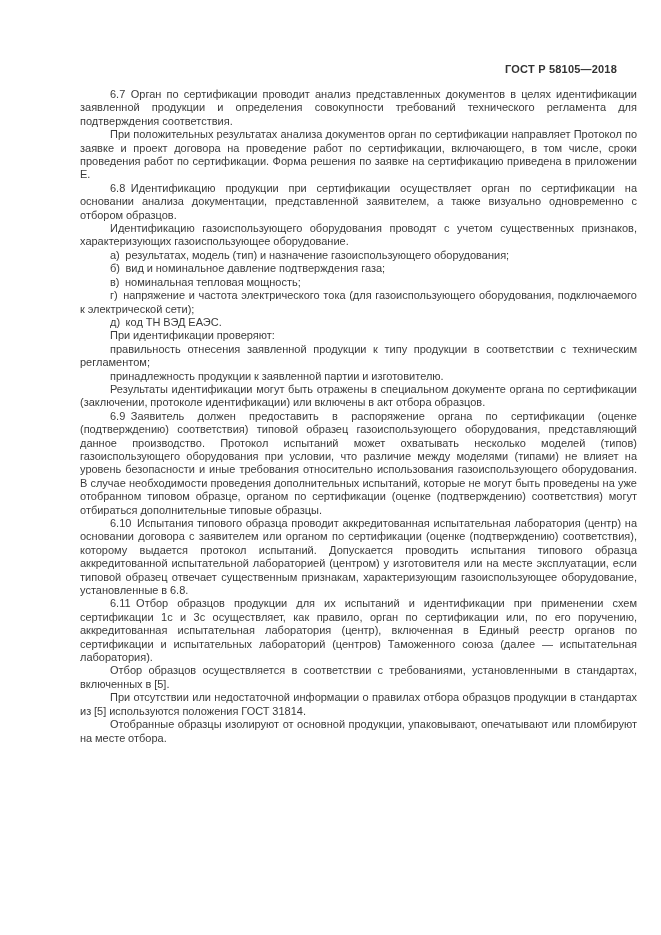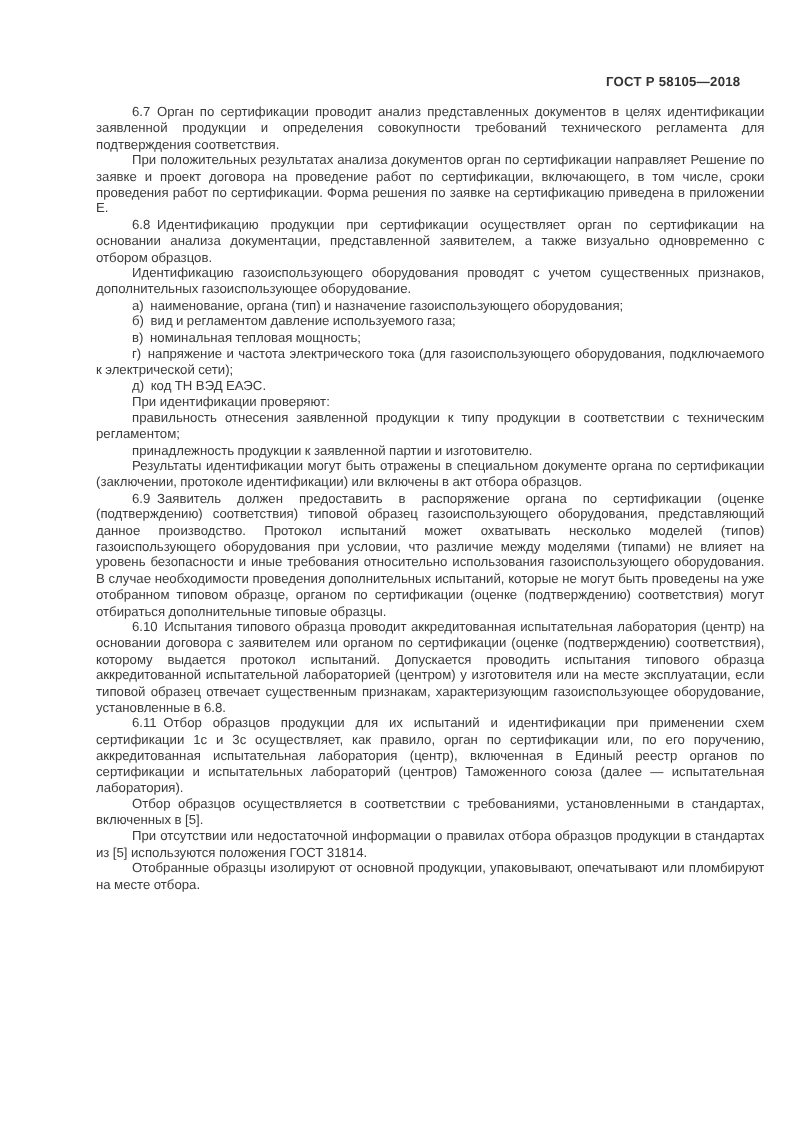--- a/index.html
+++ b/index.html
@@ -55,25 +55,25 @@
 </style>
 </head>
 <body>
 
 <div class="page">
 
   <div class="header-code">ГОСТ Р 58105—2018</div>
 
   <div class="body-text">
     <p>6.7 Орган по сертификации проводит анализ представленных документов в целях идентификации заявленной продукции и определения совокупности требований технического регламента для подтверждения соответствия.</p>
-    <p>При положительных результатах анализа документов орган по сертификации направляет Решение по заявке и проект договора на проведение работ по сертификации, включающего, в том числе, сроки проведения работ по сертификации. Форма решения по заявке на сертификацию приведена в приложении Е.</p>
+    <p>При положительных результатах анализа документов орган по сертификации направляет Протокол по заявке и проект договора на проведение работ по сертификации, включающего, в том числе, сроки проведения работ по сертификации. Форма решения по заявке на сертификацию приведена в приложении Е.</p>
     <p>6.8 Идентификацию продукции при сертификации осуществляет орган по сертификации на основании анализа документации, представленной заявителем, а также визуально одновременно с отбором образцов.</p>
-    <p>Идентификацию газоиспользующего оборудования проводят с учетом существенных признаков, дополнительных газоиспользующее оборудование.</p>
-    <p>а) наименование, органа (тип) и назначение газоиспользующего оборудования;</p>
-    <p>б) вид и регламентом давление используемого газа;</p>
+    <p>Идентификацию газоиспользующего оборудования проводят с учетом существенных признаков, характеризующих газоиспользующее оборудование.</p>
+    <p>а) результатах, модель (тип) и назначение газоиспользующего оборудования;</p>
+    <p>б) вид и номинальное давление подтверждения газа;</p>
     <p>в) номинальная тепловая мощность;</p>
     <p>г) напряжение и частота электрического тока (для газоиспользующего оборудования, подключаемого к электрической сети);</p>
     <p>д) код ТН ВЭД ЕАЭС.</p>
     <p>При идентификации проверяют:</p>
     <p>правильность отнесения заявленной продукции к типу продукции в соответствии с техническим регламентом;</p>
     <p>принадлежность продукции к заявленной партии и изготовителю.</p>
     <p>Результаты идентификации могут быть отражены в специальном документе органа по сертификации (заключении, протоколе идентификации) или включены в акт отбора образцов.</p>
     <p>6.9 Заявитель должен предоставить в распоряжение органа по сертификации (оценке (подтверждению) соответствия) типовой образец газоиспользующего оборудования, представляющий данное производство. Протокол испытаний может охватывать несколько моделей (типов) газоиспользующего оборудования при условии, что различие между моделями (типами) не влияет на уровень безопасности и иные требования относительно использования газоиспользующего оборудования. В случае необходимости проведения дополнительных испытаний, которые не могут быть проведены на уже отобранном типовом образце, органом по сертификации (оценке (подтверждению) соответствия) могут отбираться дополнительные типовые образцы.</p>
     <p>6.10 Испытания типового образца проводит аккредитованная испытательная лаборатория (центр) на основании договора с заявителем или органом по сертификации (оценке (подтверждению) соответствия), которому выдается протокол испытаний. Допускается проводить испытания типового образца аккредитованной испытательной лабораторией (центром) у изготовителя или на месте эксплуатации, если типовой образец отвечает существенным признакам, характеризующим газоиспользующее оборудование, установленные в 6.8.</p>
     <p>6.11 Отбор образцов продукции для их испытаний и идентификации при применении схем сертификации 1с и 3с осуществляет, как правило, орган по сертификации или, по его поручению, аккредитованная испытательная лаборатория (центр), включенная в Единый реестр органов по сертификации и испытательных лабораторий (центров) Таможенного союза (далее — испытательная лаборатория).</p>

